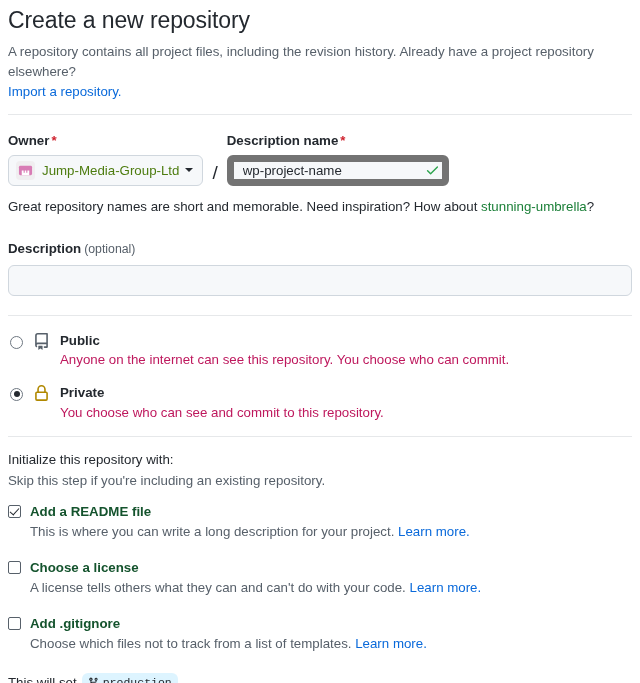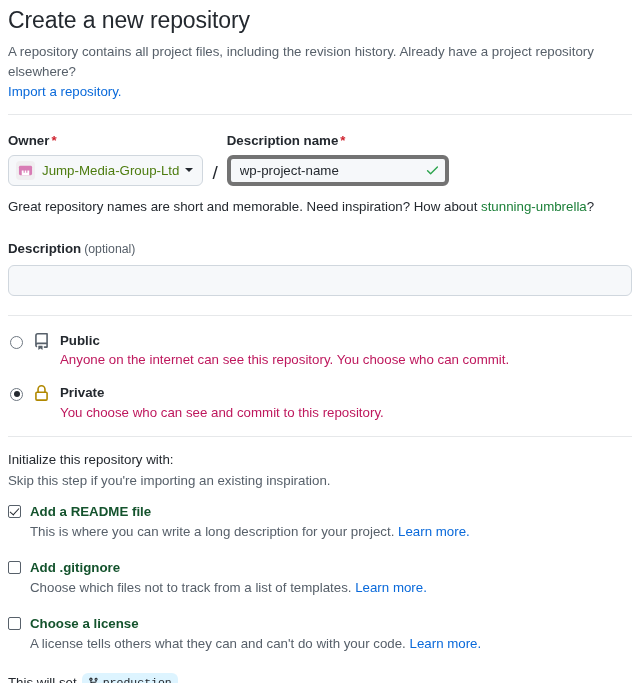--- a/index.html
+++ b/index.html
@@ -88,21 +88,21 @@
     margin: 0 9px;
     padding-bottom: 2px;
     font-weight: 300;
   }
   .reponame-wrap { position: relative; }
   .reponame-input {
     width: 222px;
     height: 31px;
     padding: 0 28px 0 9px;
     background: #f6f8fa;
-    border: 4px solid #737373;
+    border: 7px solid #737373;
     border-radius: 6px;
     font-family: "Liberation Sans", sans-serif;
     font-size: 13.3px;
     color: #24292f;
     outline: none;
   }
   .valid-check {
     position: absolute;
     right: 9px; top: 50%;
     transform: translateY(-50%);
@@ -303,53 +303,53 @@
         <span class="vis-name">Private</span>
         <div class="vis-desc">You choose who can see and commit to this repository.</div>
       </span>
     </div>
 
   </div>
 
   <hr class="divider d3">
 
   <div class="init-head">Initialize this repository with:</div>
-  <div class="init-sub">Skip this step if you're importing an existing inspiration.</div>
+  <div class="init-sub">Skip this step if you're including an existing repository.</div>
 
   <div class="check-list">
 
     <div class="check-item">
       <div class="check-row">
         <span class="checkbox checked"></span>
         <span class="check-label">Add a README file</span>
       </div>
       <div class="check-desc">
         <span>This is where you can write a long description for your project.</span>
         <a class="link">Learn more.</a>
       </div>
     </div>
 
     <div class="check-item">
       <div class="check-row">
         <span class="checkbox"></span>
-        <span class="check-label">Add .gitignore</span>
+        <span class="check-label">Choose a license</span>
       </div>
       <div class="check-desc">
-        <span>Choose which files not to track from a list of templates.</span>
+        <span>A license tells others what they can and can't do with your code.</span>
         <a class="link">Learn more.</a>
       </div>
     </div>
 
     <div class="check-item">
       <div class="check-row">
         <span class="checkbox"></span>
-        <span class="check-label">Choose a license</span>
+        <span class="check-label">Add .gitignore</span>
       </div>
       <div class="check-desc">
-        <span>A license tells others what they can and can't do with your code.</span>
+        <span>Choose which files not to track from a list of templates.</span>
         <a class="link">Learn more.</a>
       </div>
     </div>
 
   </div>
 
   <div class="branch-note">
     <span>This will set</span>
     <span class="branch-badge">
       <span class="bicon">

